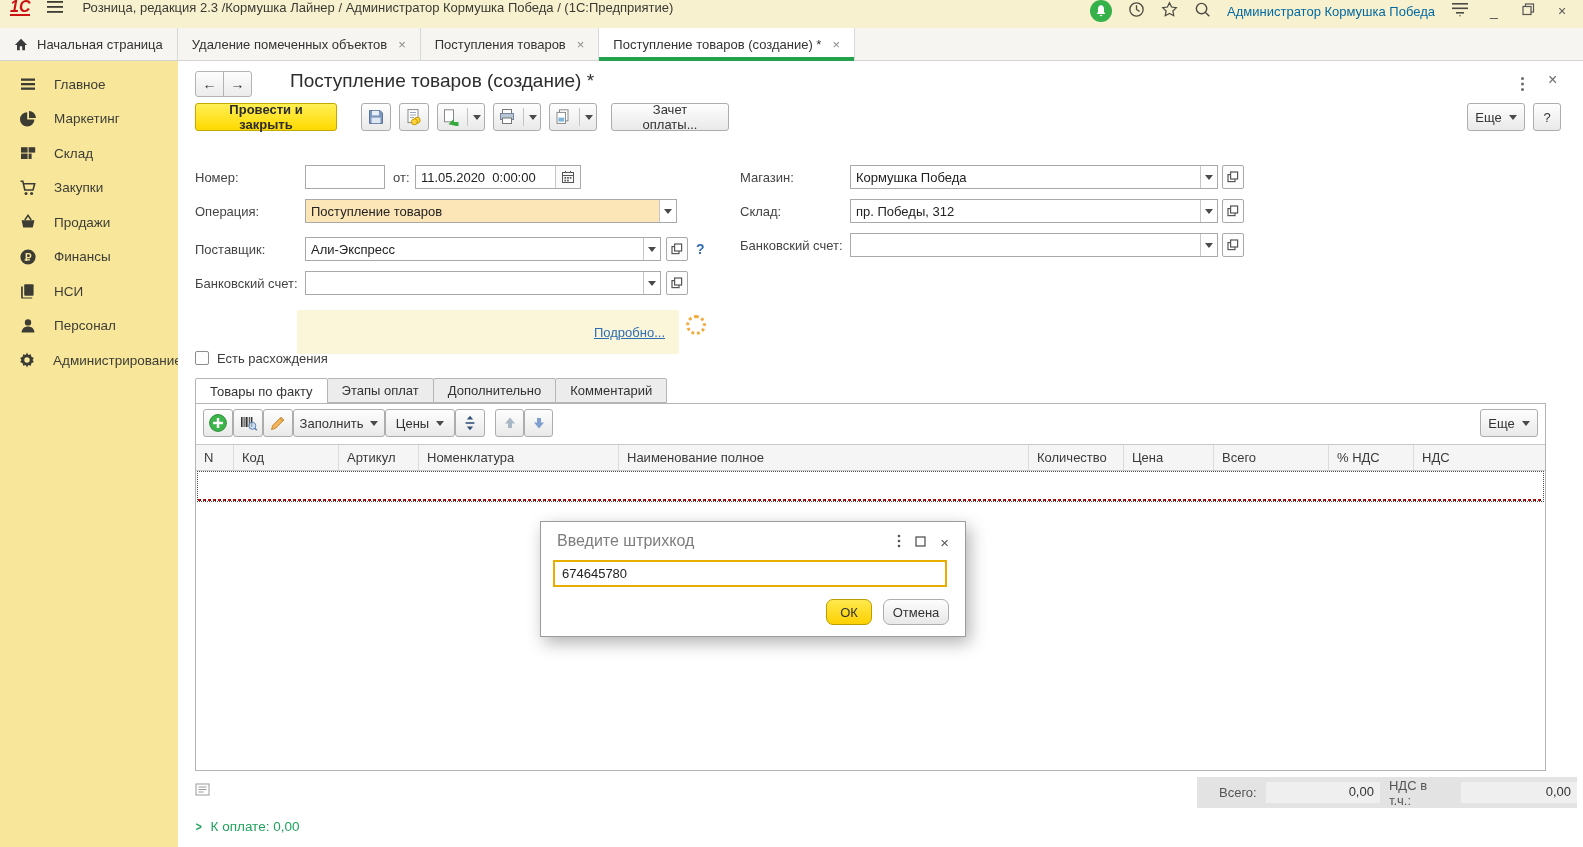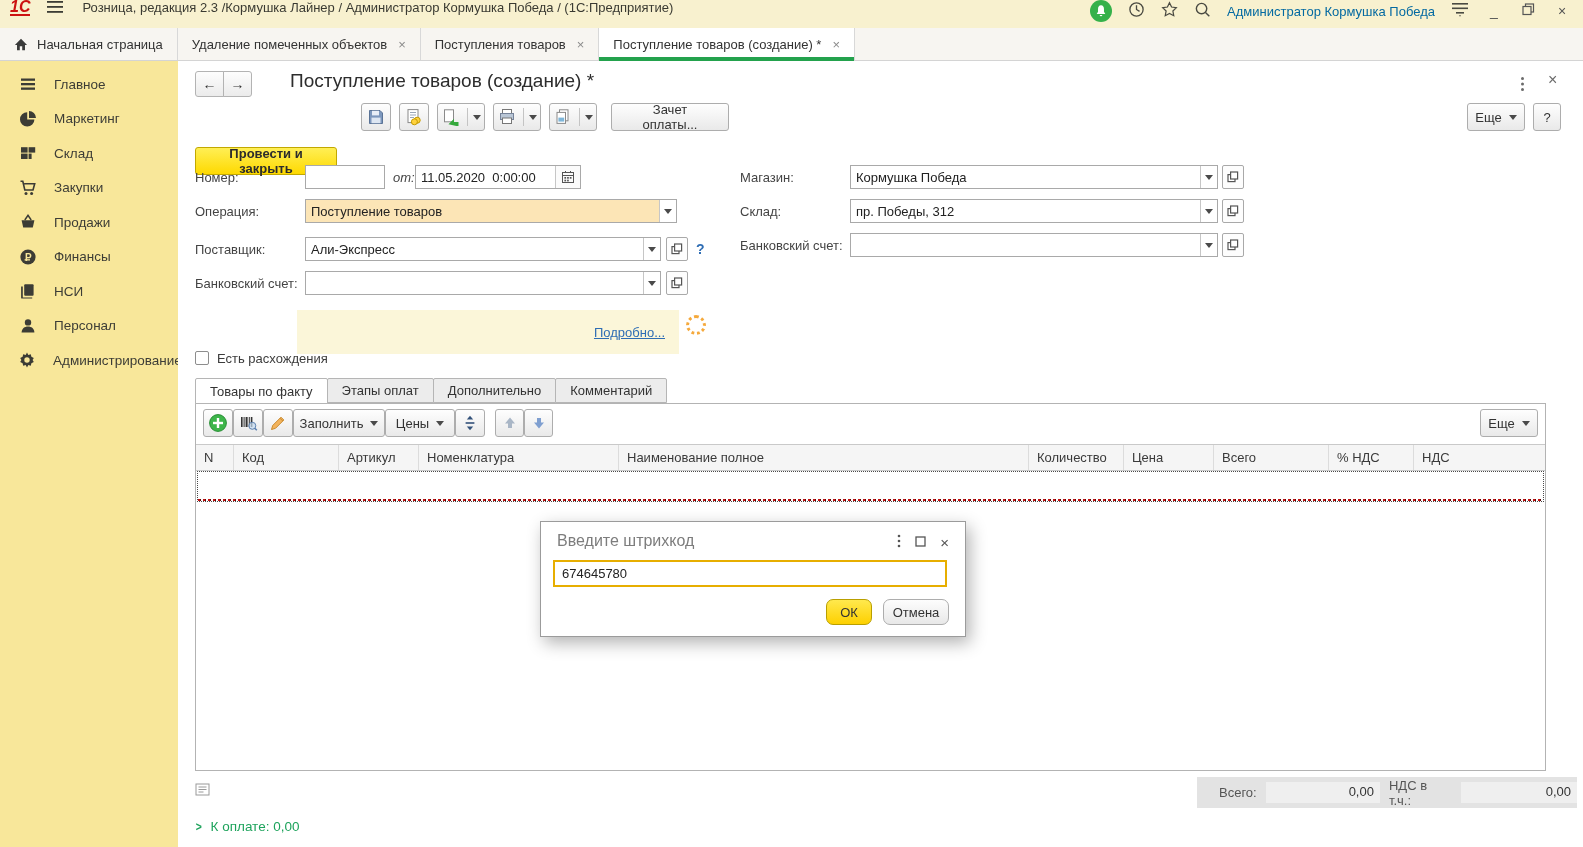--- a/index.html
+++ b/index.html
@@ -270,21 +270,21 @@
   <div class="abs page-title" style="left:112px; top:9px;">Поступление товаров (создание) *</div>
   <span class="abs" style="left:1342px; top:15px;">
     <svg width="5" height="16" viewBox="0 0 5 16" fill="#6b6b6b">
         <circle cx="2.5" cy="2.5" r="1.5"></circle>
         <circle cx="2.5" cy="8" r="1.5"></circle>
         <circle cx="2.5" cy="13.5" r="1.5"></circle>
       </svg>
   </span>
   <span class="abs" style="left:1370px; top:10px; font-size:16px; color:#6b6b6b;">×</span>
 
-  <button class="abs btn btn-yellow" style="left:17px; top:42px; width:142px;margin-top:44px;">Провести и закрыть</button>
+  <button class="abs btn btn-yellow" style="left:17px; top:42px; width:142px;">Провести и закрыть</button>
   <button class="abs btn iconbtn" style="left:183px; top:42px; width:30px;">
     <svg width="18" height="18" viewBox="0 0 18 18">
         <path d="M2.5 2.5 h10.5 l2.5 2.5 v10.5 h-13 Z" fill="#7c97bd" stroke="#5a7396"></path>
         <rect x="5" y="2.8" width="7" height="4.6" fill="#e8eef7"></rect>
         <rect x="4.5" y="9.6" width="9" height="5.6" fill="#dde6f2"></rect>
       </svg>
   </button>
   <button class="abs btn iconbtn" style="left:221px; top:42px; width:30px;">
     <svg width="18" height="18" viewBox="0 0 18 18">
         <rect x="3" y="1.6" width="10" height="13" fill="#fff" stroke="#8a8a8a"></rect>
@@ -321,21 +321,21 @@
   </button>
   <button class="abs btn" style="left:433px; top:42px; width:118px;">Зачет оплаты...</button>
   <button class="abs btn" style="left:1289px; top:42px; width:58px; gap:7px;">
     <span>Еще</span>
       <span class="caret"></span>
   </button>
   <button class="abs btn" style="left:1355px; top:42px; width:28px;">?</button>
 
   <div class="abs flabel" style="left:17px; top:109px;">Номер:</div>
   <input class="abs fld" style="left: 127px; top: 104px; width: 80px;" value="">
-  <div class="abs flabel" style="left:215px; top:109px;font-style:italic;">от:</div>
+  <div class="abs flabel" style="left:215px; top:109px;">от:</div>
   <div class="abs combo" style="left:237px; top:104px; width:166px;">
     <input value="11.05.2020  0:00:00" style="">
     <span class="cmb-cal">
       <svg width="14" height="14" viewBox="0 0 14 14" fill="none" stroke="#555">
           <rect x="1.5" y="2.5" width="11" height="10"></rect>
           <path d="M1.5 5.5 h11 M4.5 2.5 V1 M9.5 2.5 V1"></path>
           <g fill="#555" stroke="none">
             <rect x="3.4" y="7" width="1.7" height="1.7"></rect>
             <rect x="6.1" y="7" width="1.7" height="1.7"></rect>
             <rect x="8.8" y="7" width="1.7" height="1.7"></rect>

